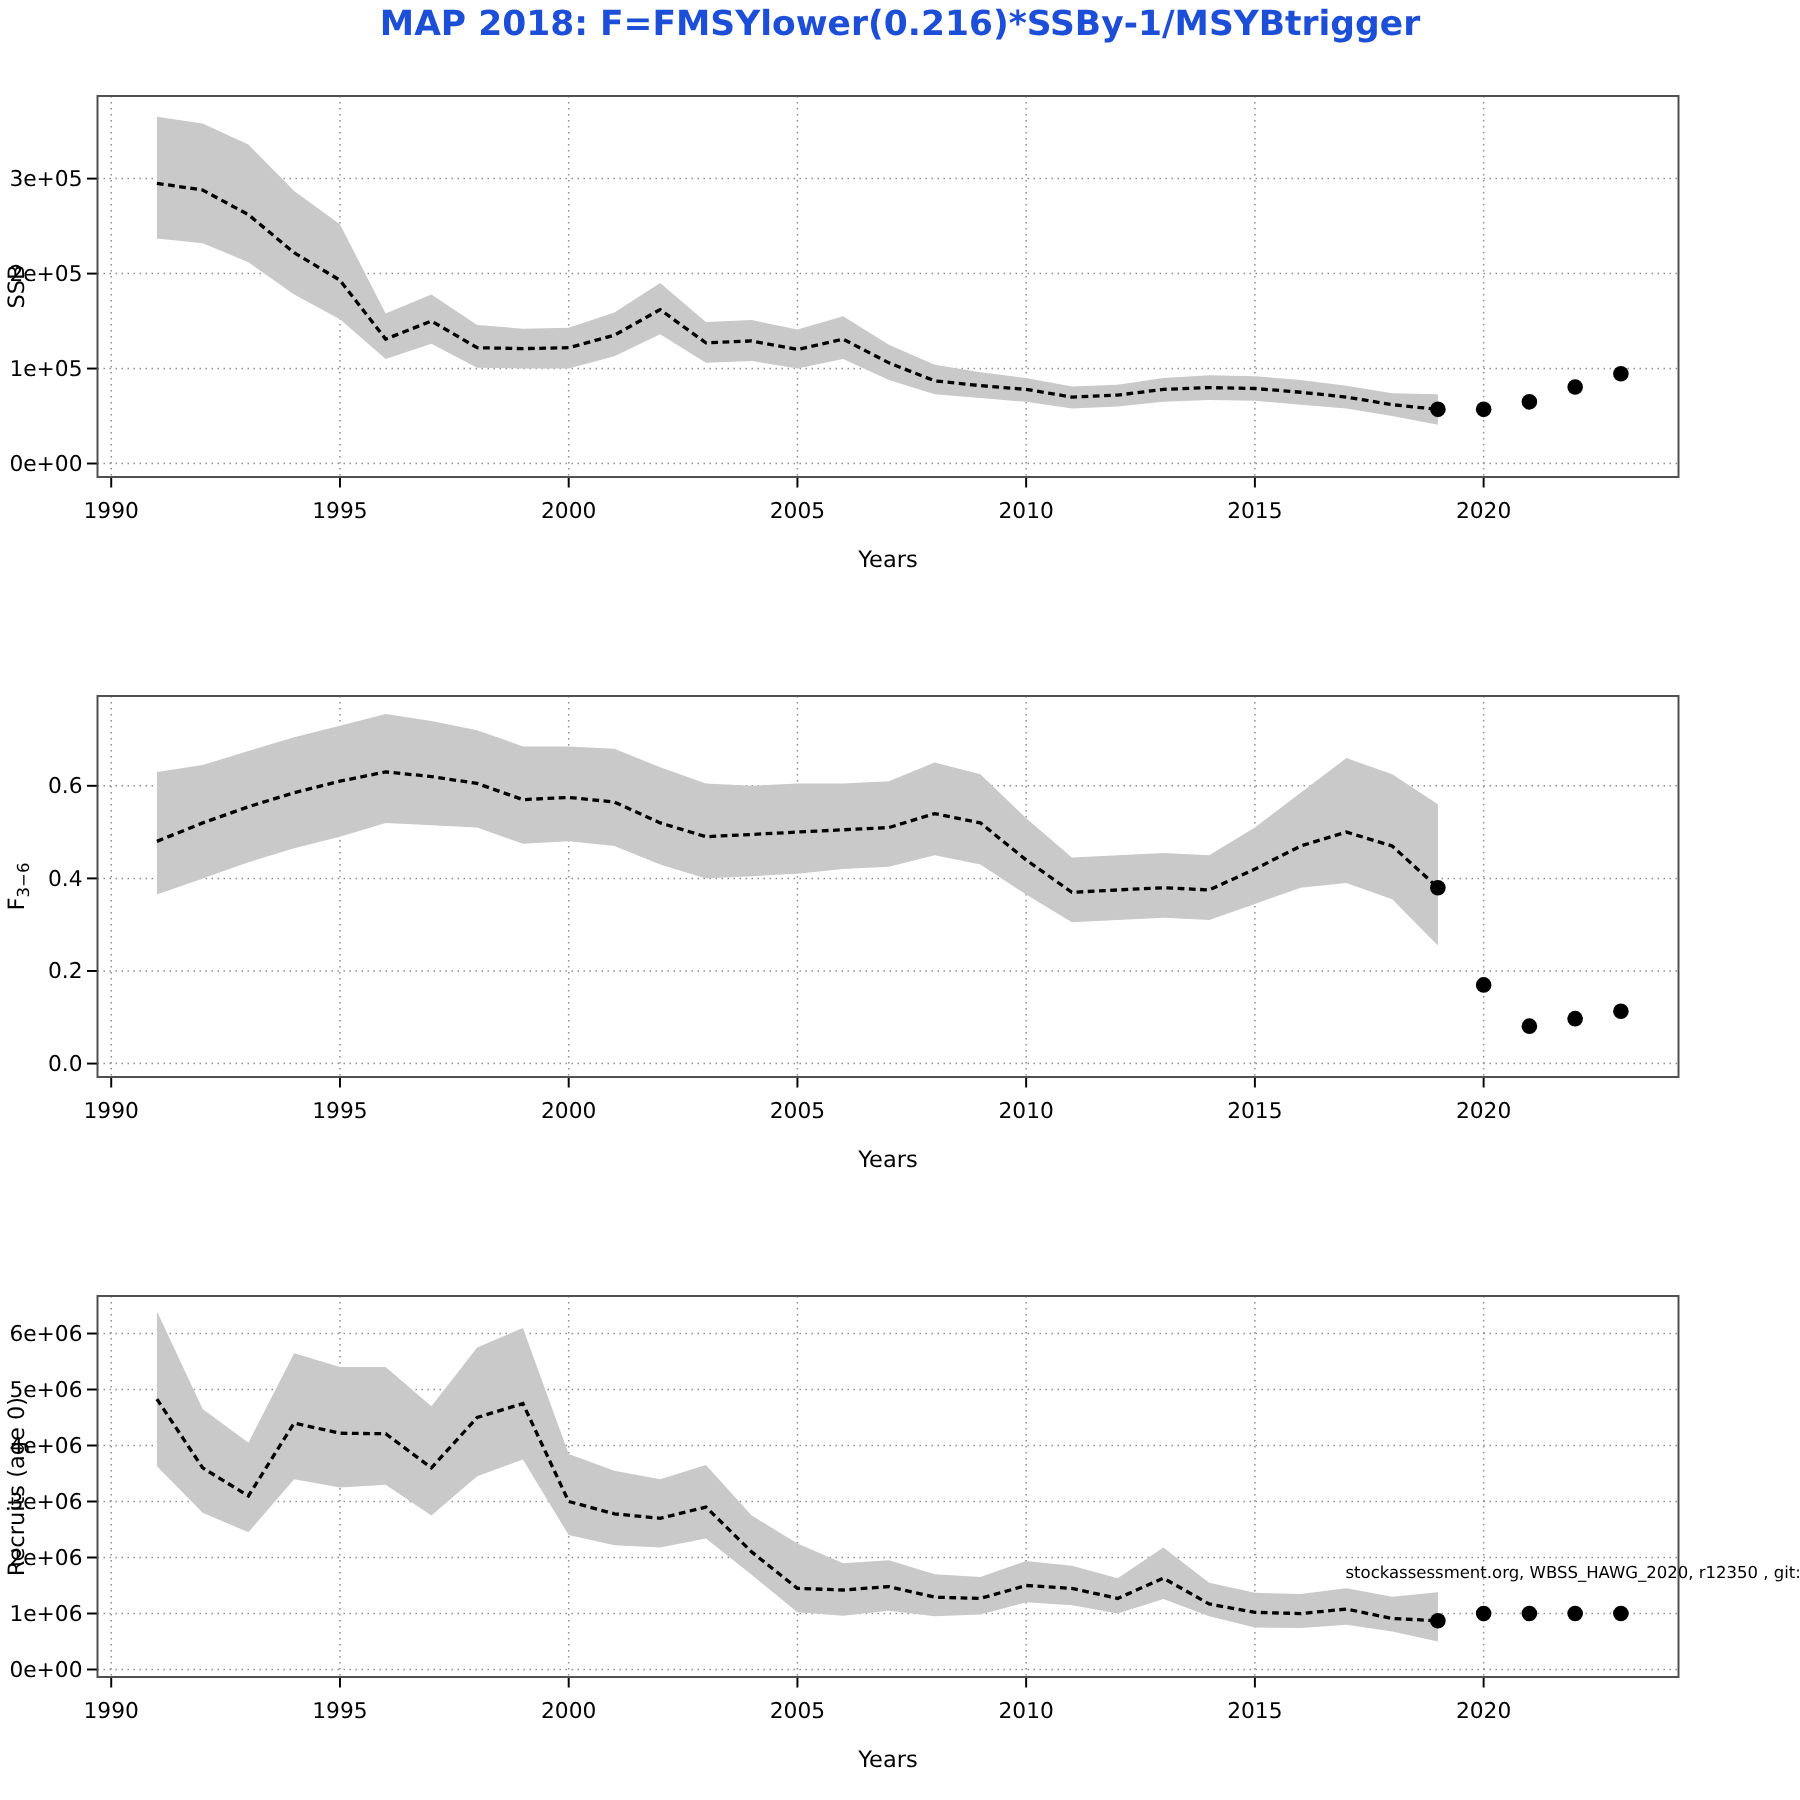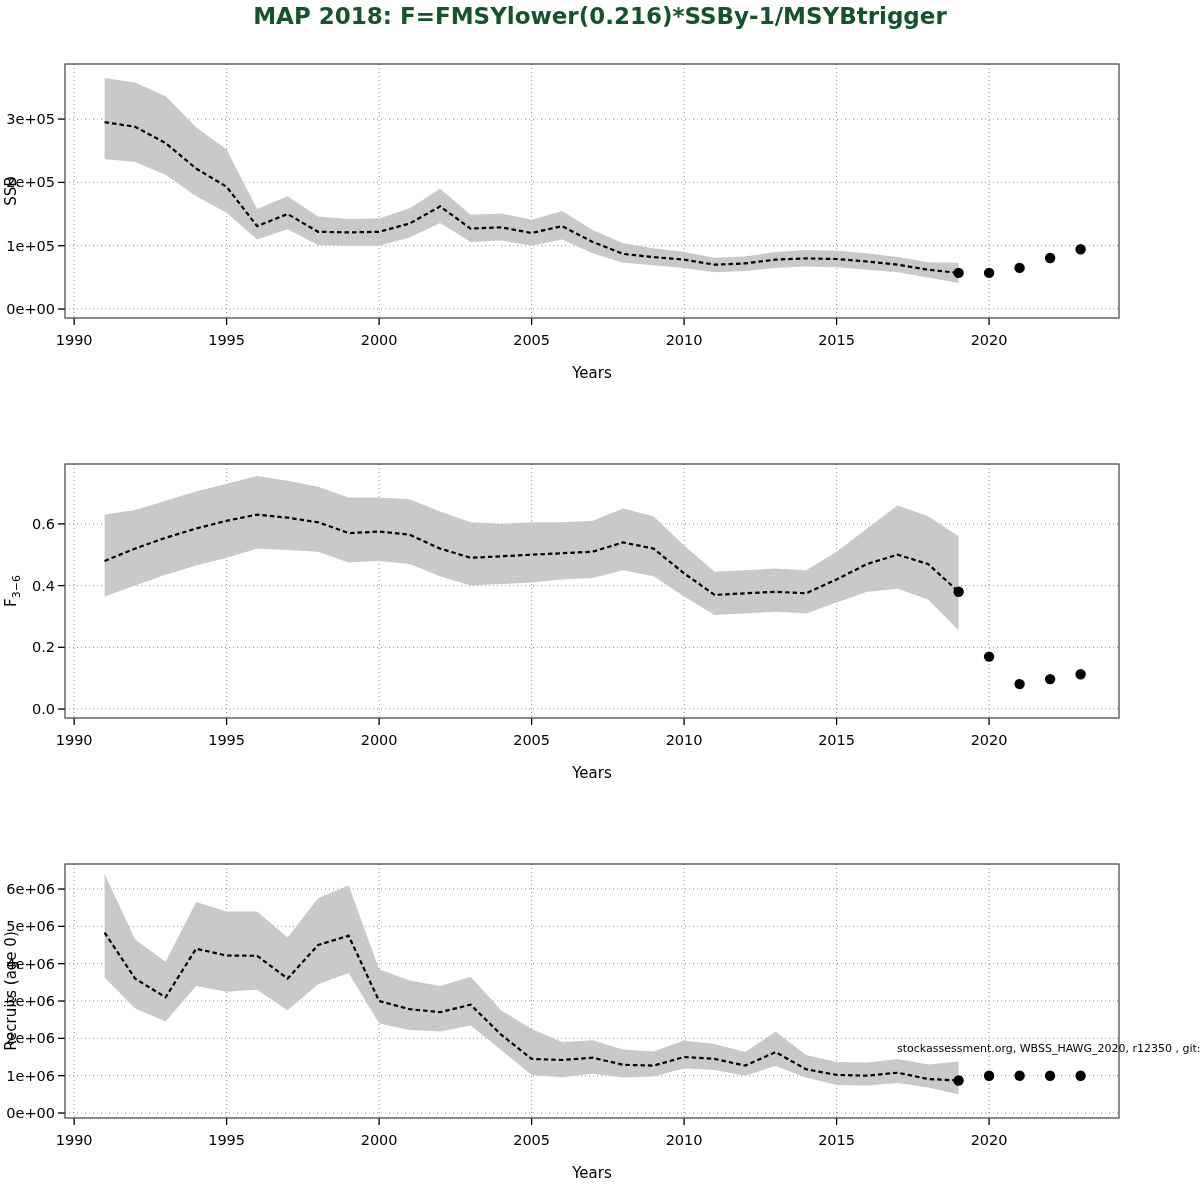--- a/index.html
+++ b/index.html
@@ -1,19 +1,19 @@
 <!DOCTYPE html>
 <html><head>
 <meta charset="utf-8">
 <style>
   html,body{margin:0;padding:0;background:#ffffff;}
   .page{position:relative;width:1200px;height:1200px;background:#ffffff;overflow:hidden;
         font-family:"DejaVu Sans", sans-serif;}
   .title{position:absolute;left:0;top:3px;width:1200px;text-align:center;
-         font-size:23px;font-weight:bold;color:#14532d;}
+         font-size:23px;font-weight:bold;color:#1d4ed8;}
   #charts-svg{position:absolute;left:0;top:0;}
   .annotation{position:absolute;left:897px;top:1042px;width:303px;height:16px;
               overflow:hidden;white-space:nowrap;font-size:11px;color:#000;}
 </style>
 </head>
 <body>
 
 <div class="page">
   <div class="title">MAP 2018: F=FMSYlower(0.216)*SSBy-1/MSYBtrigger</div>
   <svg id="charts-svg" width="1200" height="1200">

